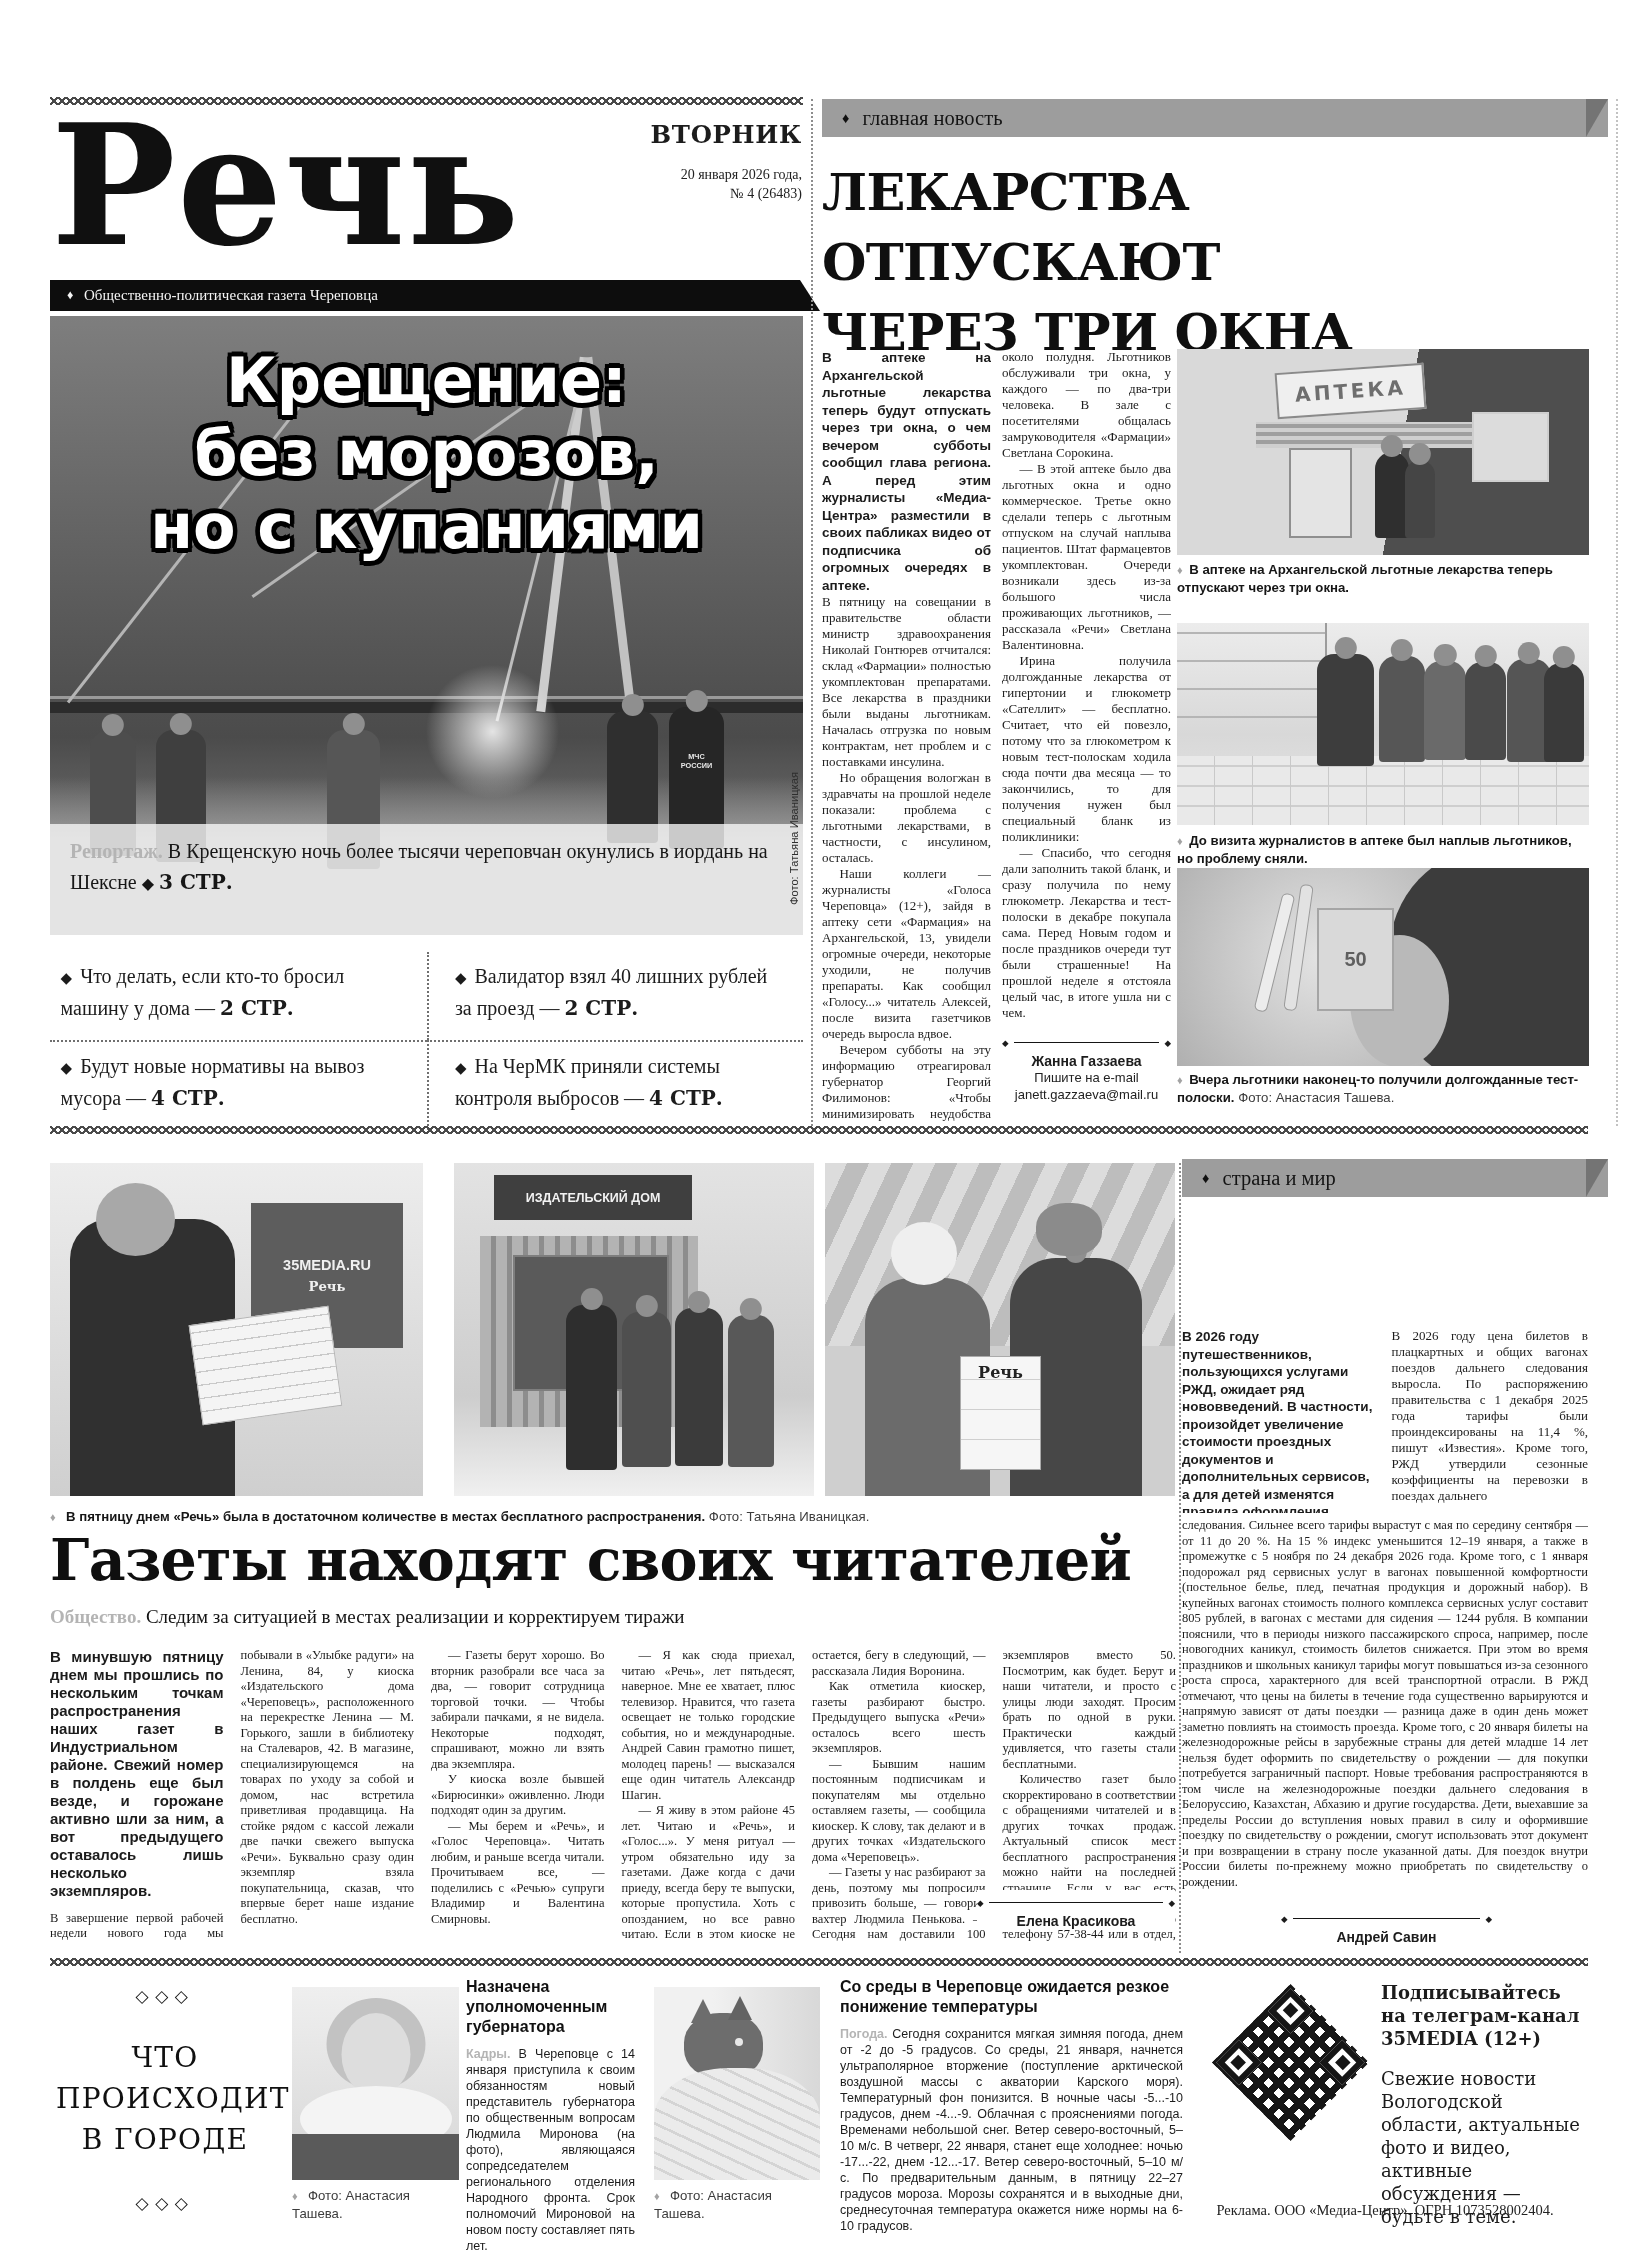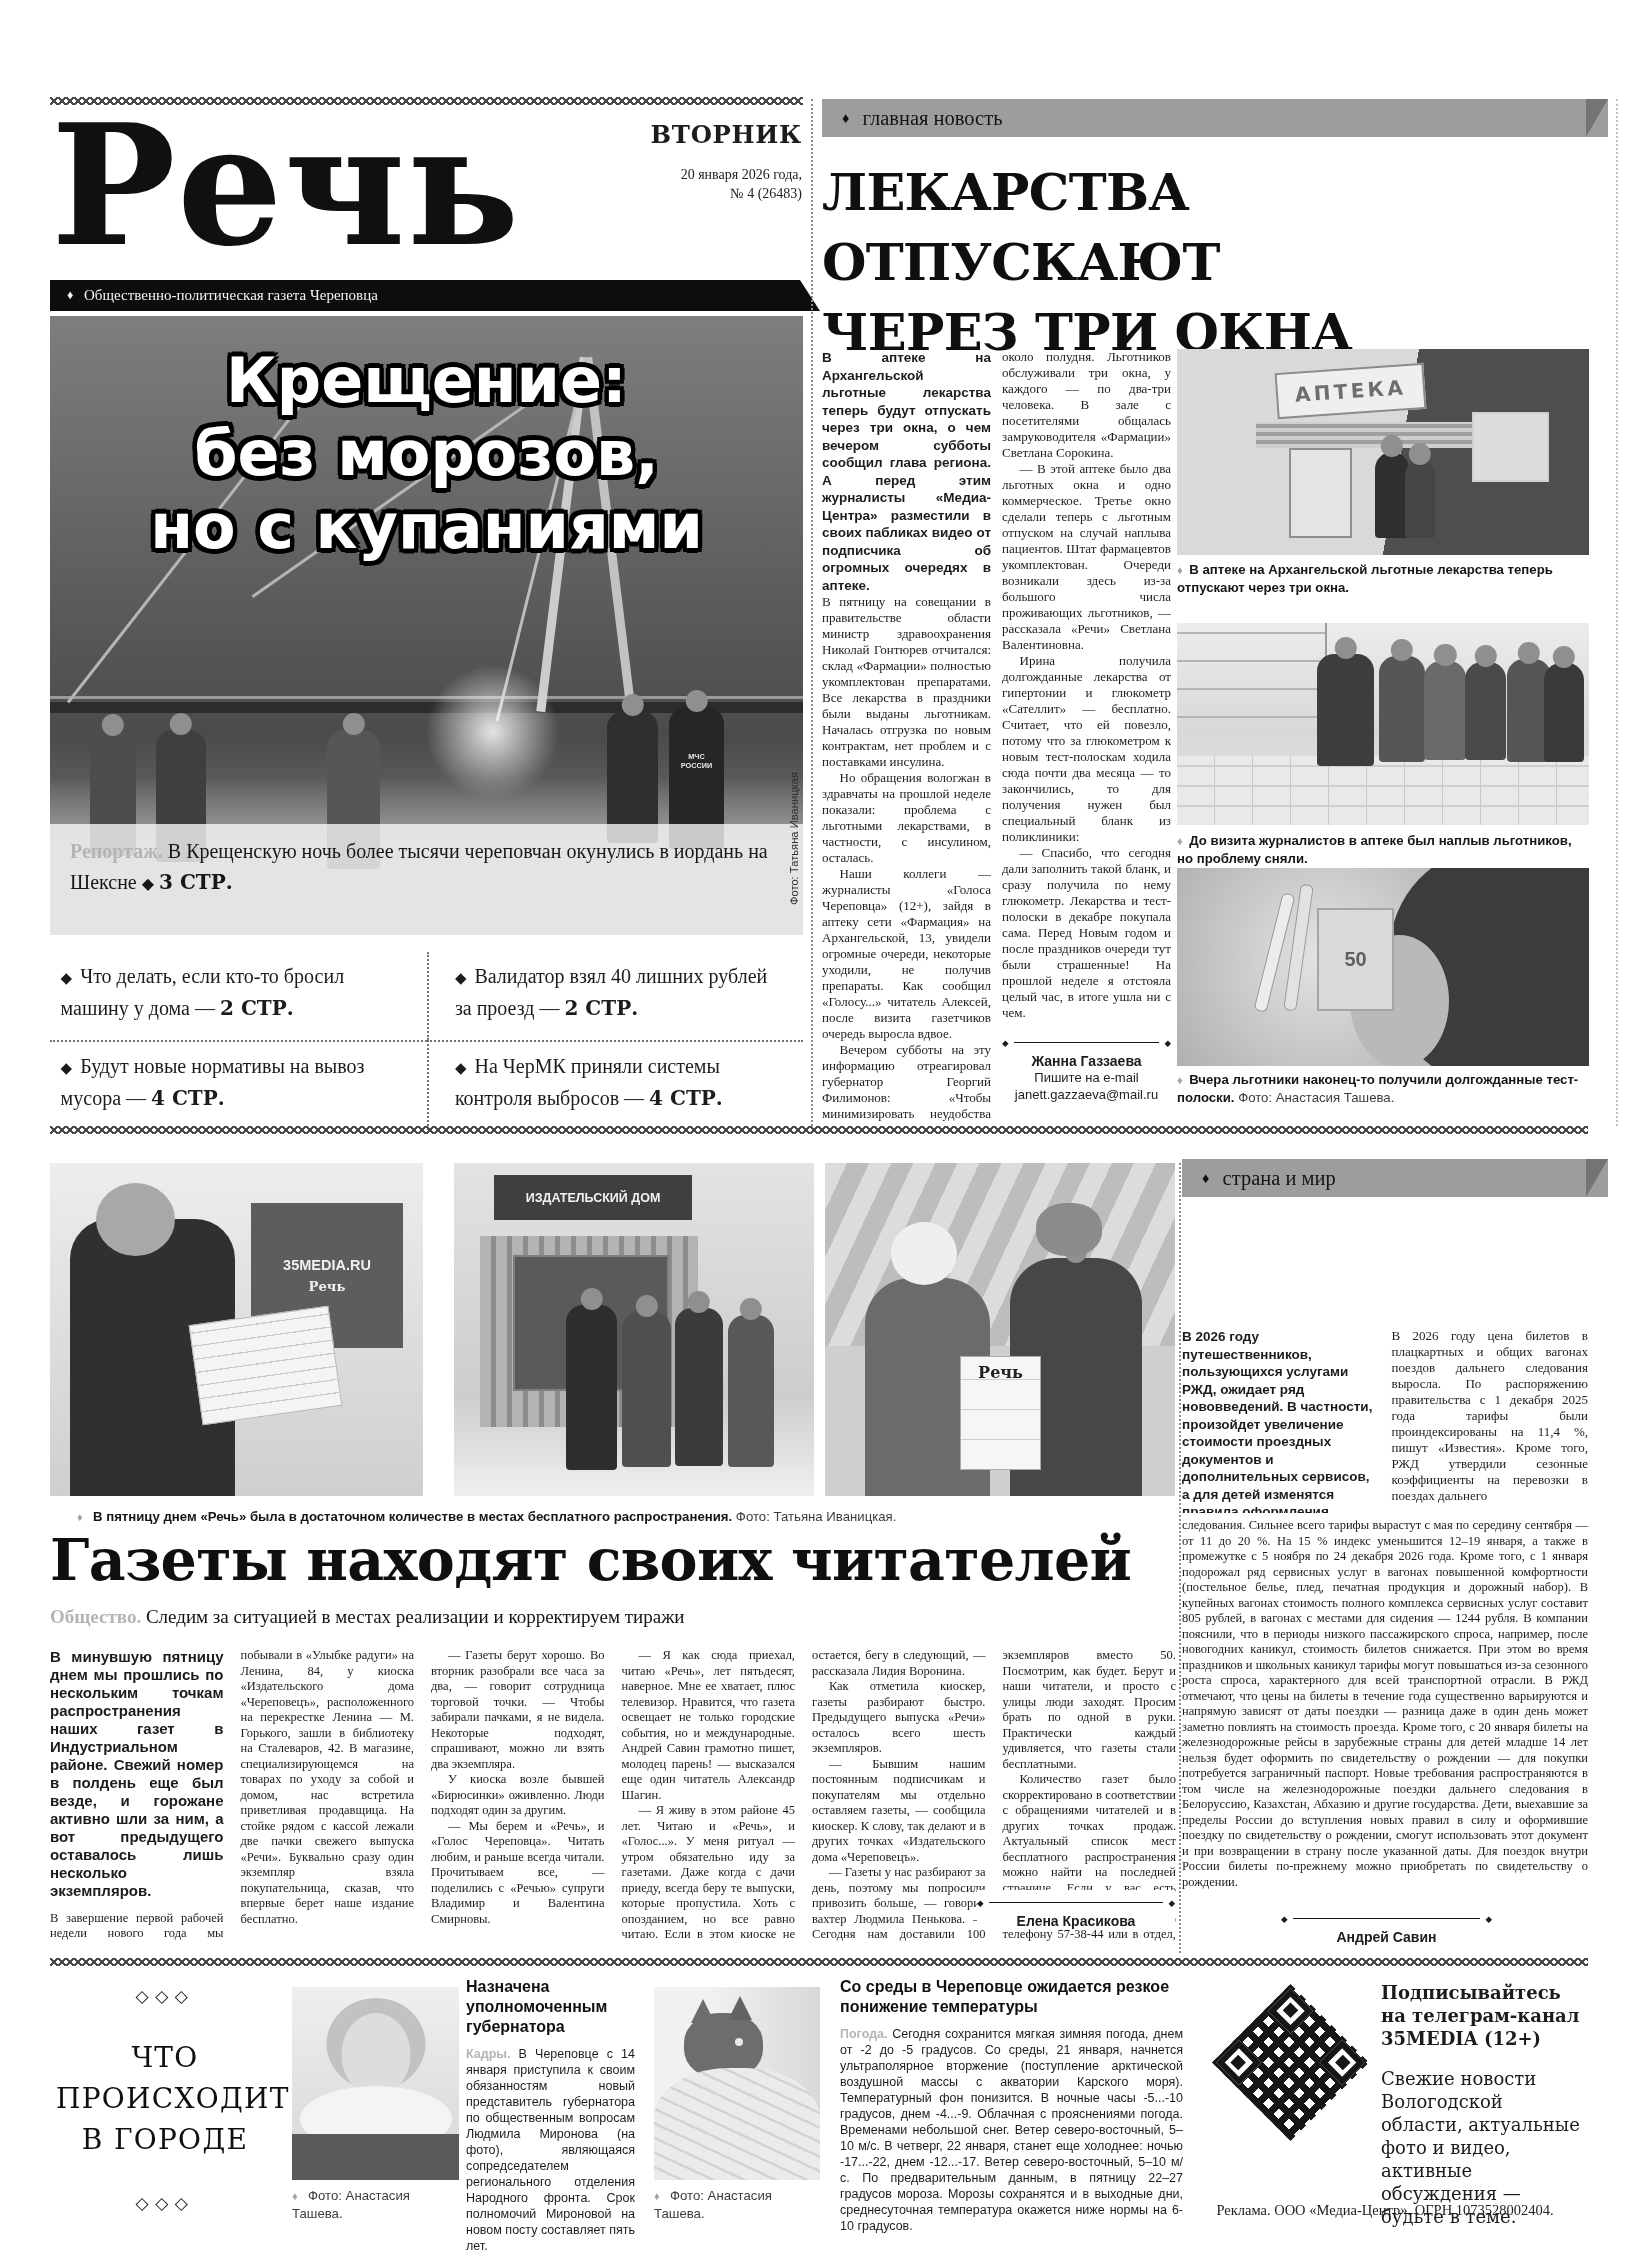--- a/index.html
+++ b/index.html
@@ -242,21 +242,21 @@
     <div class="fig" style="left:274px;bottom:29px;width:46px;height:152px;background:#585858;"></div>
   </div>
   <div class="ph" style="left:825px;top:1163px;width:350px;height:333px;background:#cfcfcf;">
     <div class="shape" style="left:0;top:0;width:100%;height:55%;background:repeating-linear-gradient(115deg,#dcdcdc 0 20px,#bdbdbd 20px 40px);"></div>
     <div class="fig" style="left:40px;bottom:0;width:125px;height:218px;background:#6b6b6b;border-radius:46px 46px 0 0;"></div>
     <div class="shape" style="left:66px;top:59px;width:66px;height:63px;background:#efefef;border-radius:50%;"></div>
     <div class="fig" style="left:185px;bottom:0;width:132px;height:238px;background:#474747;border-radius:46px 46px 0 0;"></div>
     <div class="shape" style="left:211px;top:40px;width:66px;height:53px;background:#8b8b8b;border-radius:45%;"></div>
     <div class="shape" style="left:135px;bottom:26.4px;width:79px;height:106px;background:#f6f6f6;border:1.3px solid #aaa;display:flex;align-items:flex-start;justify-content:center;padding-top:5.3px;font:bold 16px 'DejaVu Serif',serif;color:#222;background-image:repeating-linear-gradient(0deg,transparent 0 29px,#cfcfcf 29px 30px);">Речь</div>
   </div>
-  <div class="abs cap" style="left:50px;top:1508px;width:1126px;margin-left:27px;">
+  <div class="abs cap" style="left:50px;top:1508px;width:1126px;">
     <span class="dia">♦</span>
     <b>В пятницу днем «Речь» была в достаточном количестве в местах бесплатного распространения.</b>
     <span class="credit">Фото: Татьяна Иваницкая.</span>
   </div>
 
   <div class="abs head-xl" style="left:50px;top:1528px;width:1126px;font-size:57px;line-height:63px;">Газеты находят своих читателей</div>
   <div class="abs subhead" style="left:50px;top:1606px;width:1126px;">
     <span class="kicker">Общество.</span>
     <span>Следим за ситуацией в местах реализации и корректируем тиражи</span>
   </div>

